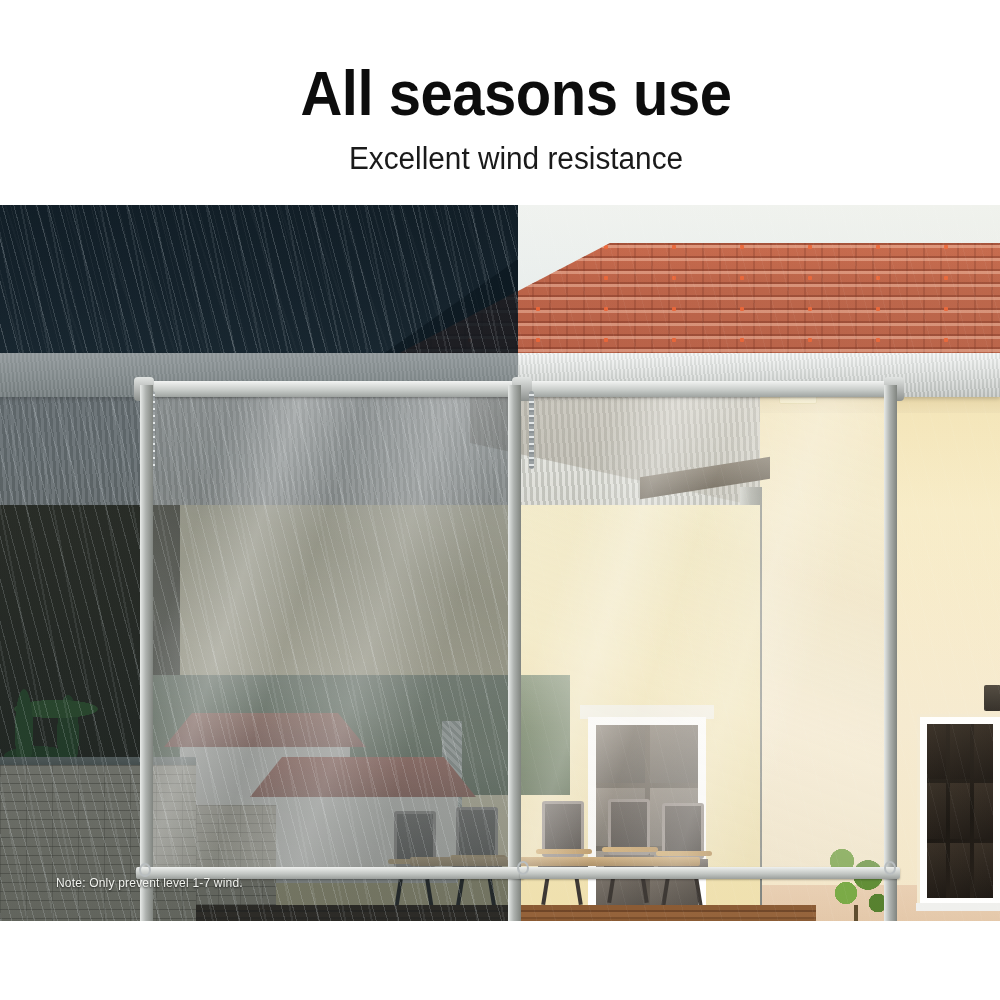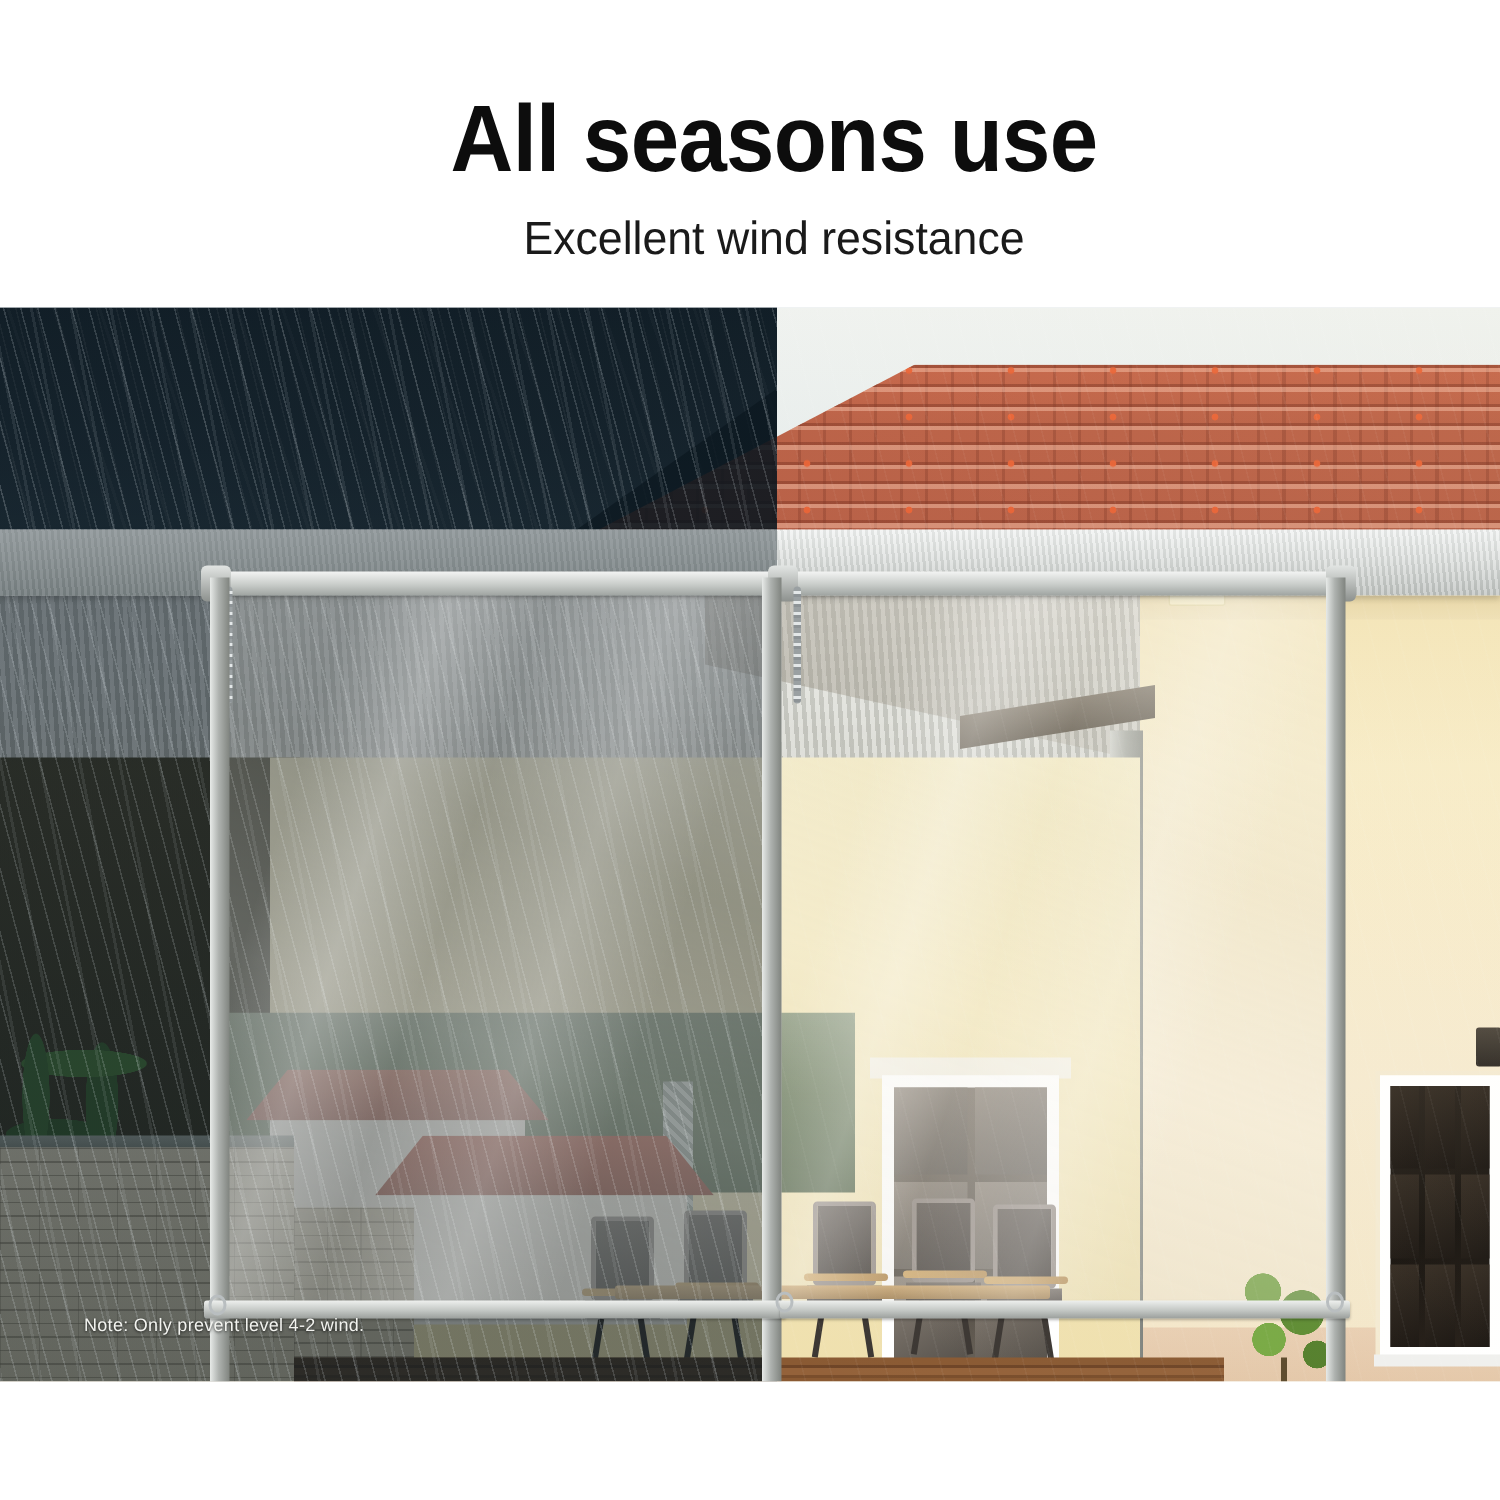--- a/index.html
+++ b/index.html
@@ -452,17 +452,17 @@
     <div class="side-rail rail-a"></div>
     <div class="side-rail rail-b"></div>
     <div class="side-rail rail-c"></div>
 
     <div class="bottombar bar-a"></div>
     <div class="bottombar bar-b"></div>
     <div class="loop loop-a"></div>
     <div class="loop loop-b"></div>
     <div class="loop loop-c"></div>
 
-    <div class="note">Note: Only prevent level 4-2 wind.</div>
+    <div class="note">Note: Only prevent level 1-7 wind.</div>
   </div>
 
   <div class="bottom-white"></div>
 </div>
 
 </body></html>

